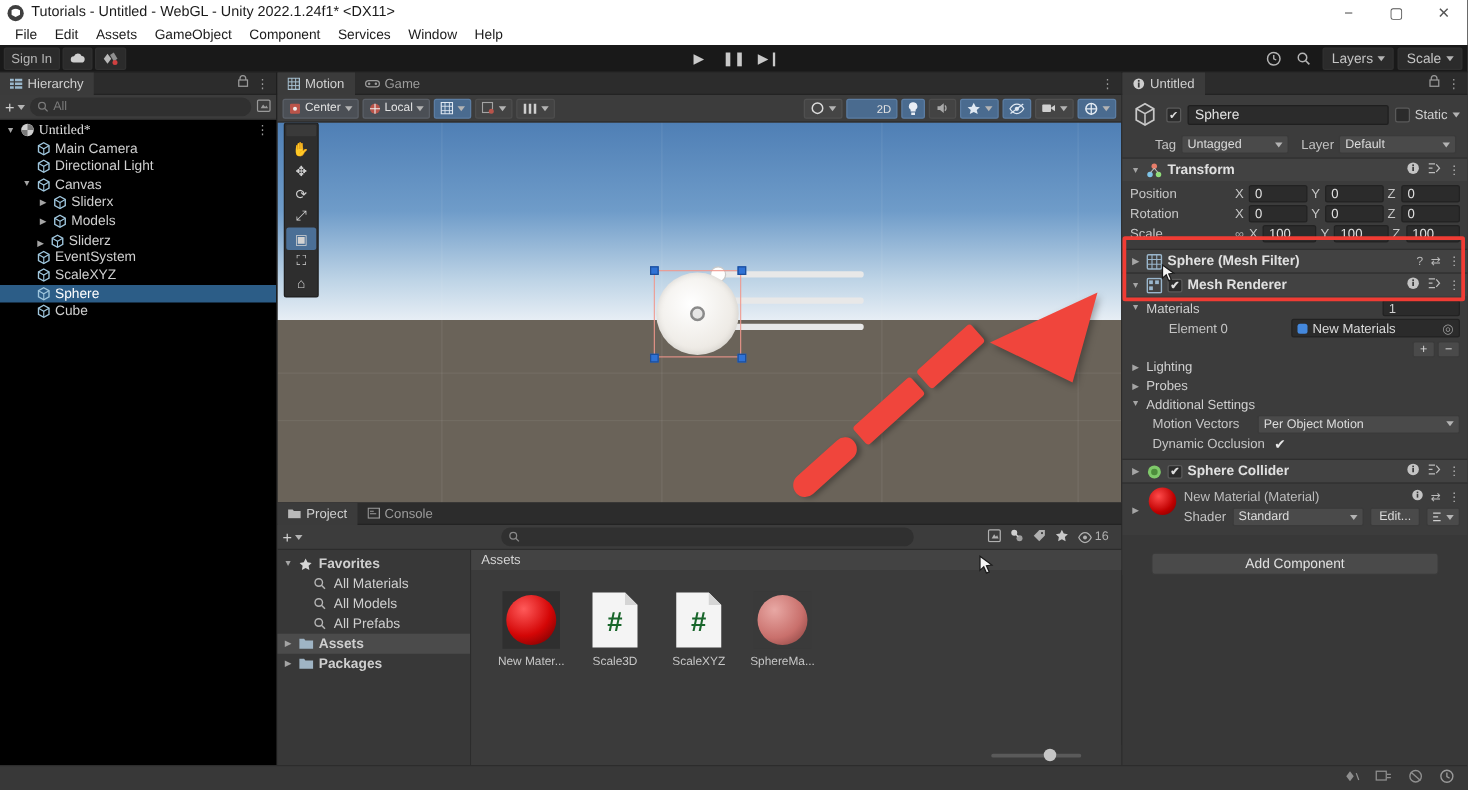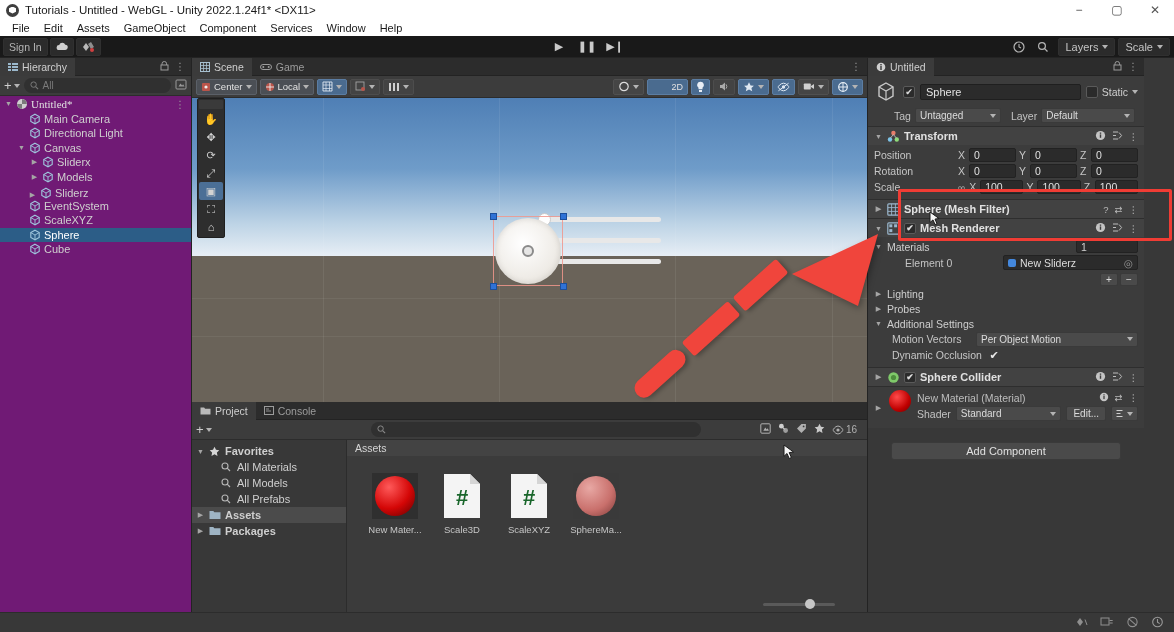--- a/index.html
+++ b/index.html
@@ -59,21 +59,21 @@
   .play-group .tb-btn { width: 26px; color: #c9c9c9; font-size: 11px; }
   .tb-right { margin-left: auto; display: flex; align-items: center; padding-right: 4px; }
   .dd { display: flex; align-items: center; gap: 4px; background:#2b2b2b;
         border:1px solid #303030; height:18px; padding:0 6px; border-radius:2px; margin-left:3px;}
   .caret { width:0;height:0;border-left:3px solid transparent;border-right:3px solid transparent;border-top:4px solid #b4b4b4;}
 
   
   .main { display: flex; height: 554px; }
 
   
-  .hierarchy { width: 192px; background: #701a75; border-right: 1px solid #232323;
+  .hierarchy { width: 222px; background: #000000; border-right: 1px solid #232323;
                display: flex; flex-direction: column; }
   .panel-tabbar { height: 18px; background: #2c2c2c; display: flex; align-items: center;
                   border-bottom: 1px solid #232323; position: relative; }
   .panel-tab { height: 18px; padding: 0 8px; display: flex; align-items: center; gap: 4px;
                background: #3b3b3b; font-size: 10.5px; color: #cfcfcf; }
   .panel-tab.inactive { background: transparent; color: #9c9c9c; }
   .tabbar-right { margin-left: auto; display: flex; align-items: center; gap: 6px; padding-right: 6px;
                   color: #9a9a9a; font-size: 10px; }
   .hier-toolbar { height: 20px; background: #3c3c3c; display: flex; align-items: center;
                   gap: 4px; padding: 0 4px; border-bottom: 1px solid #2c2c2c; }
@@ -448,21 +448,21 @@
 
     <div class="center">
 
       <div class="scene-panel">
         <div class="panel-tabbar">
           <div class="panel-tab">
             <svg width="10" height="10" viewBox="0 0 10 10">
                 <rect x="0.5" y="0.5" width="9" height="9" fill="none" stroke="#a7c0d0" stroke-width="1"></rect>
                 <path d="M0.5 3.5h9M0.5 6.5h9M3.5 0.5v9M6.5 0.5v9" stroke="#a7c0d0" stroke-width="0.8"></path>
               </svg>
-            <span>Scene</span>
+            <span>Motion</span>
           </div>
           <div class="panel-tab inactive">
             <svg width="12" height="8" viewBox="0 0 12 8">
                 <rect x="0.5" y="1.5" width="11" height="5" rx="2.5" fill="none" stroke="#9c9c9c" stroke-width="1"></rect>
                 <circle cx="3.3" cy="4" r="1" fill="#9c9c9c"></circle>
                 <circle cx="8.7" cy="4" r="1" fill="#9c9c9c"></circle>
               </svg>
             <span>Game</span>
           </div>
           <div class="tabbar-right">
@@ -947,21 +947,21 @@
                          border:1px solid #222; border-radius:2px; display:flex;
                          align-items:center; padding:0 4px;">
               <span>1</span>
             </span>
           </div>
           <div class="mat-row" style="padding-left:16px;">
             <span class="tri empty"></span>
             <span style="width:92px">Element 0</span>
             <span class="objfield">
               <span class="dot"></span>
-              <span>New Sliderz</span>
+              <span>New Materials</span>
               <span style="margin-left:auto;color:#9a9a9a">◎</span>
             </span>
           </div>
           <div class="pm-row">
             <span class="pm-btn">+</span>
             <span class="pm-btn">−</span>
           </div>
           <div class="foldrow">
             <span class="tri">▶</span>
             <span>Lighting</span>

